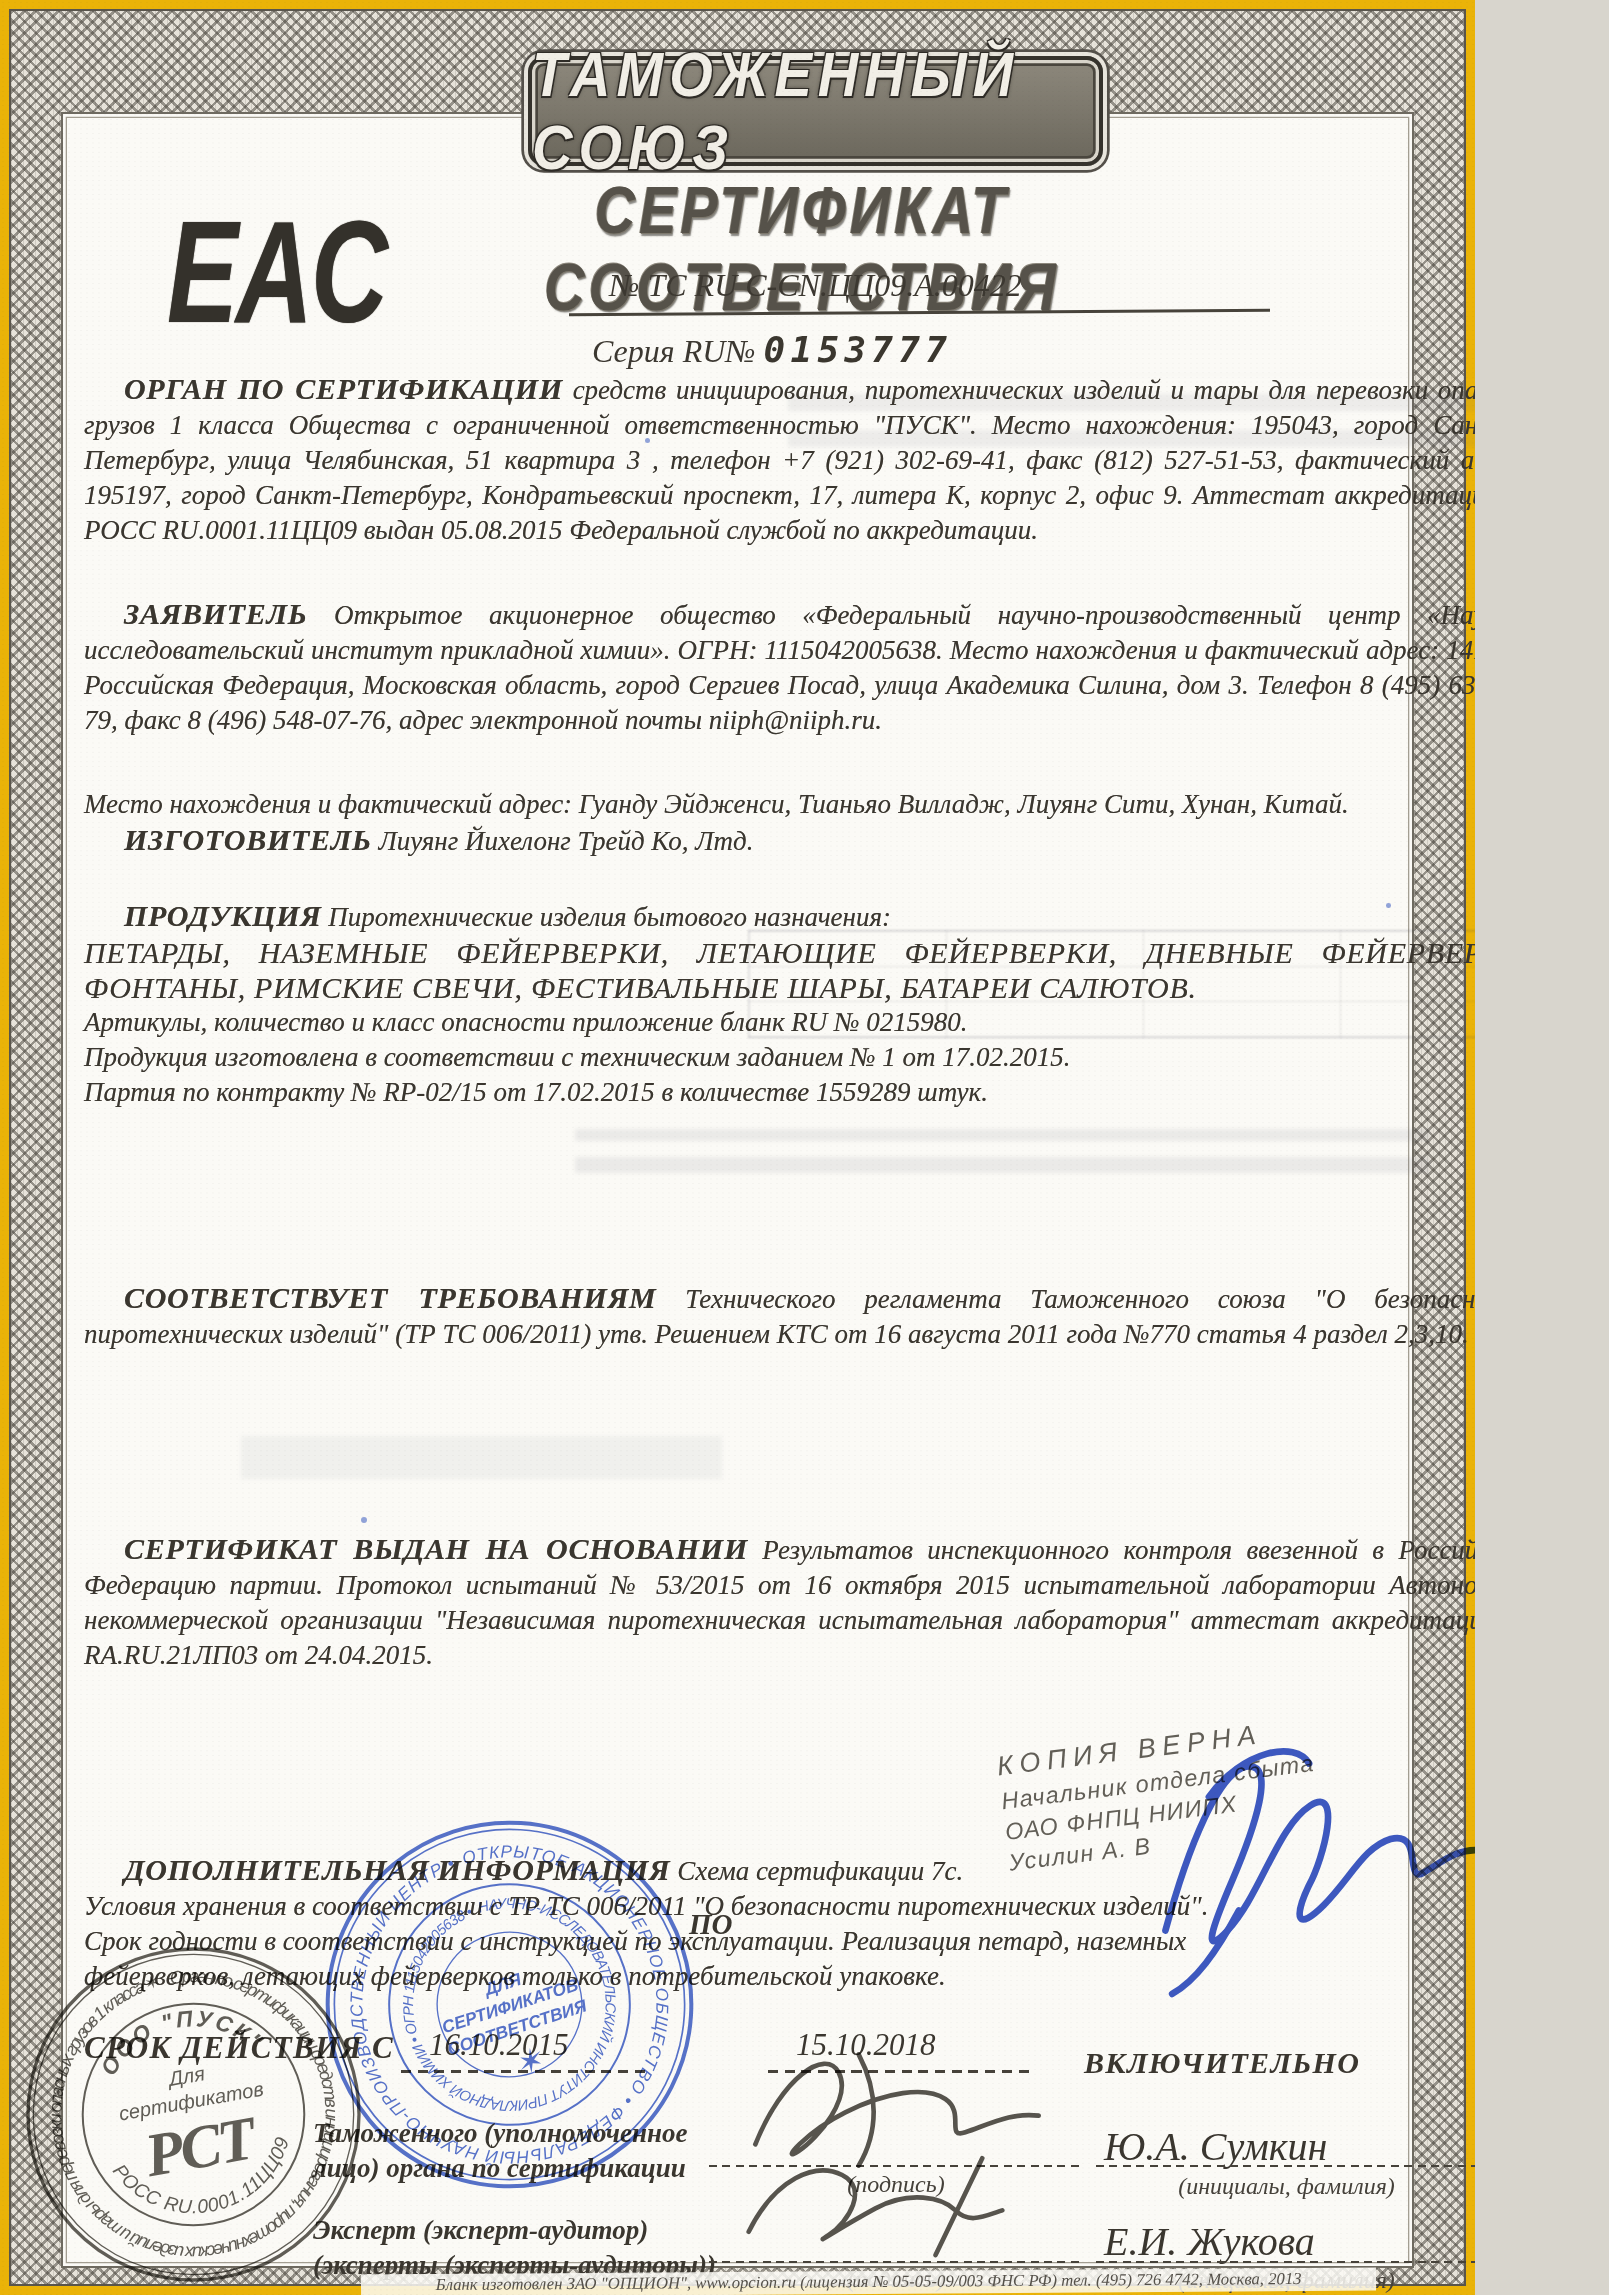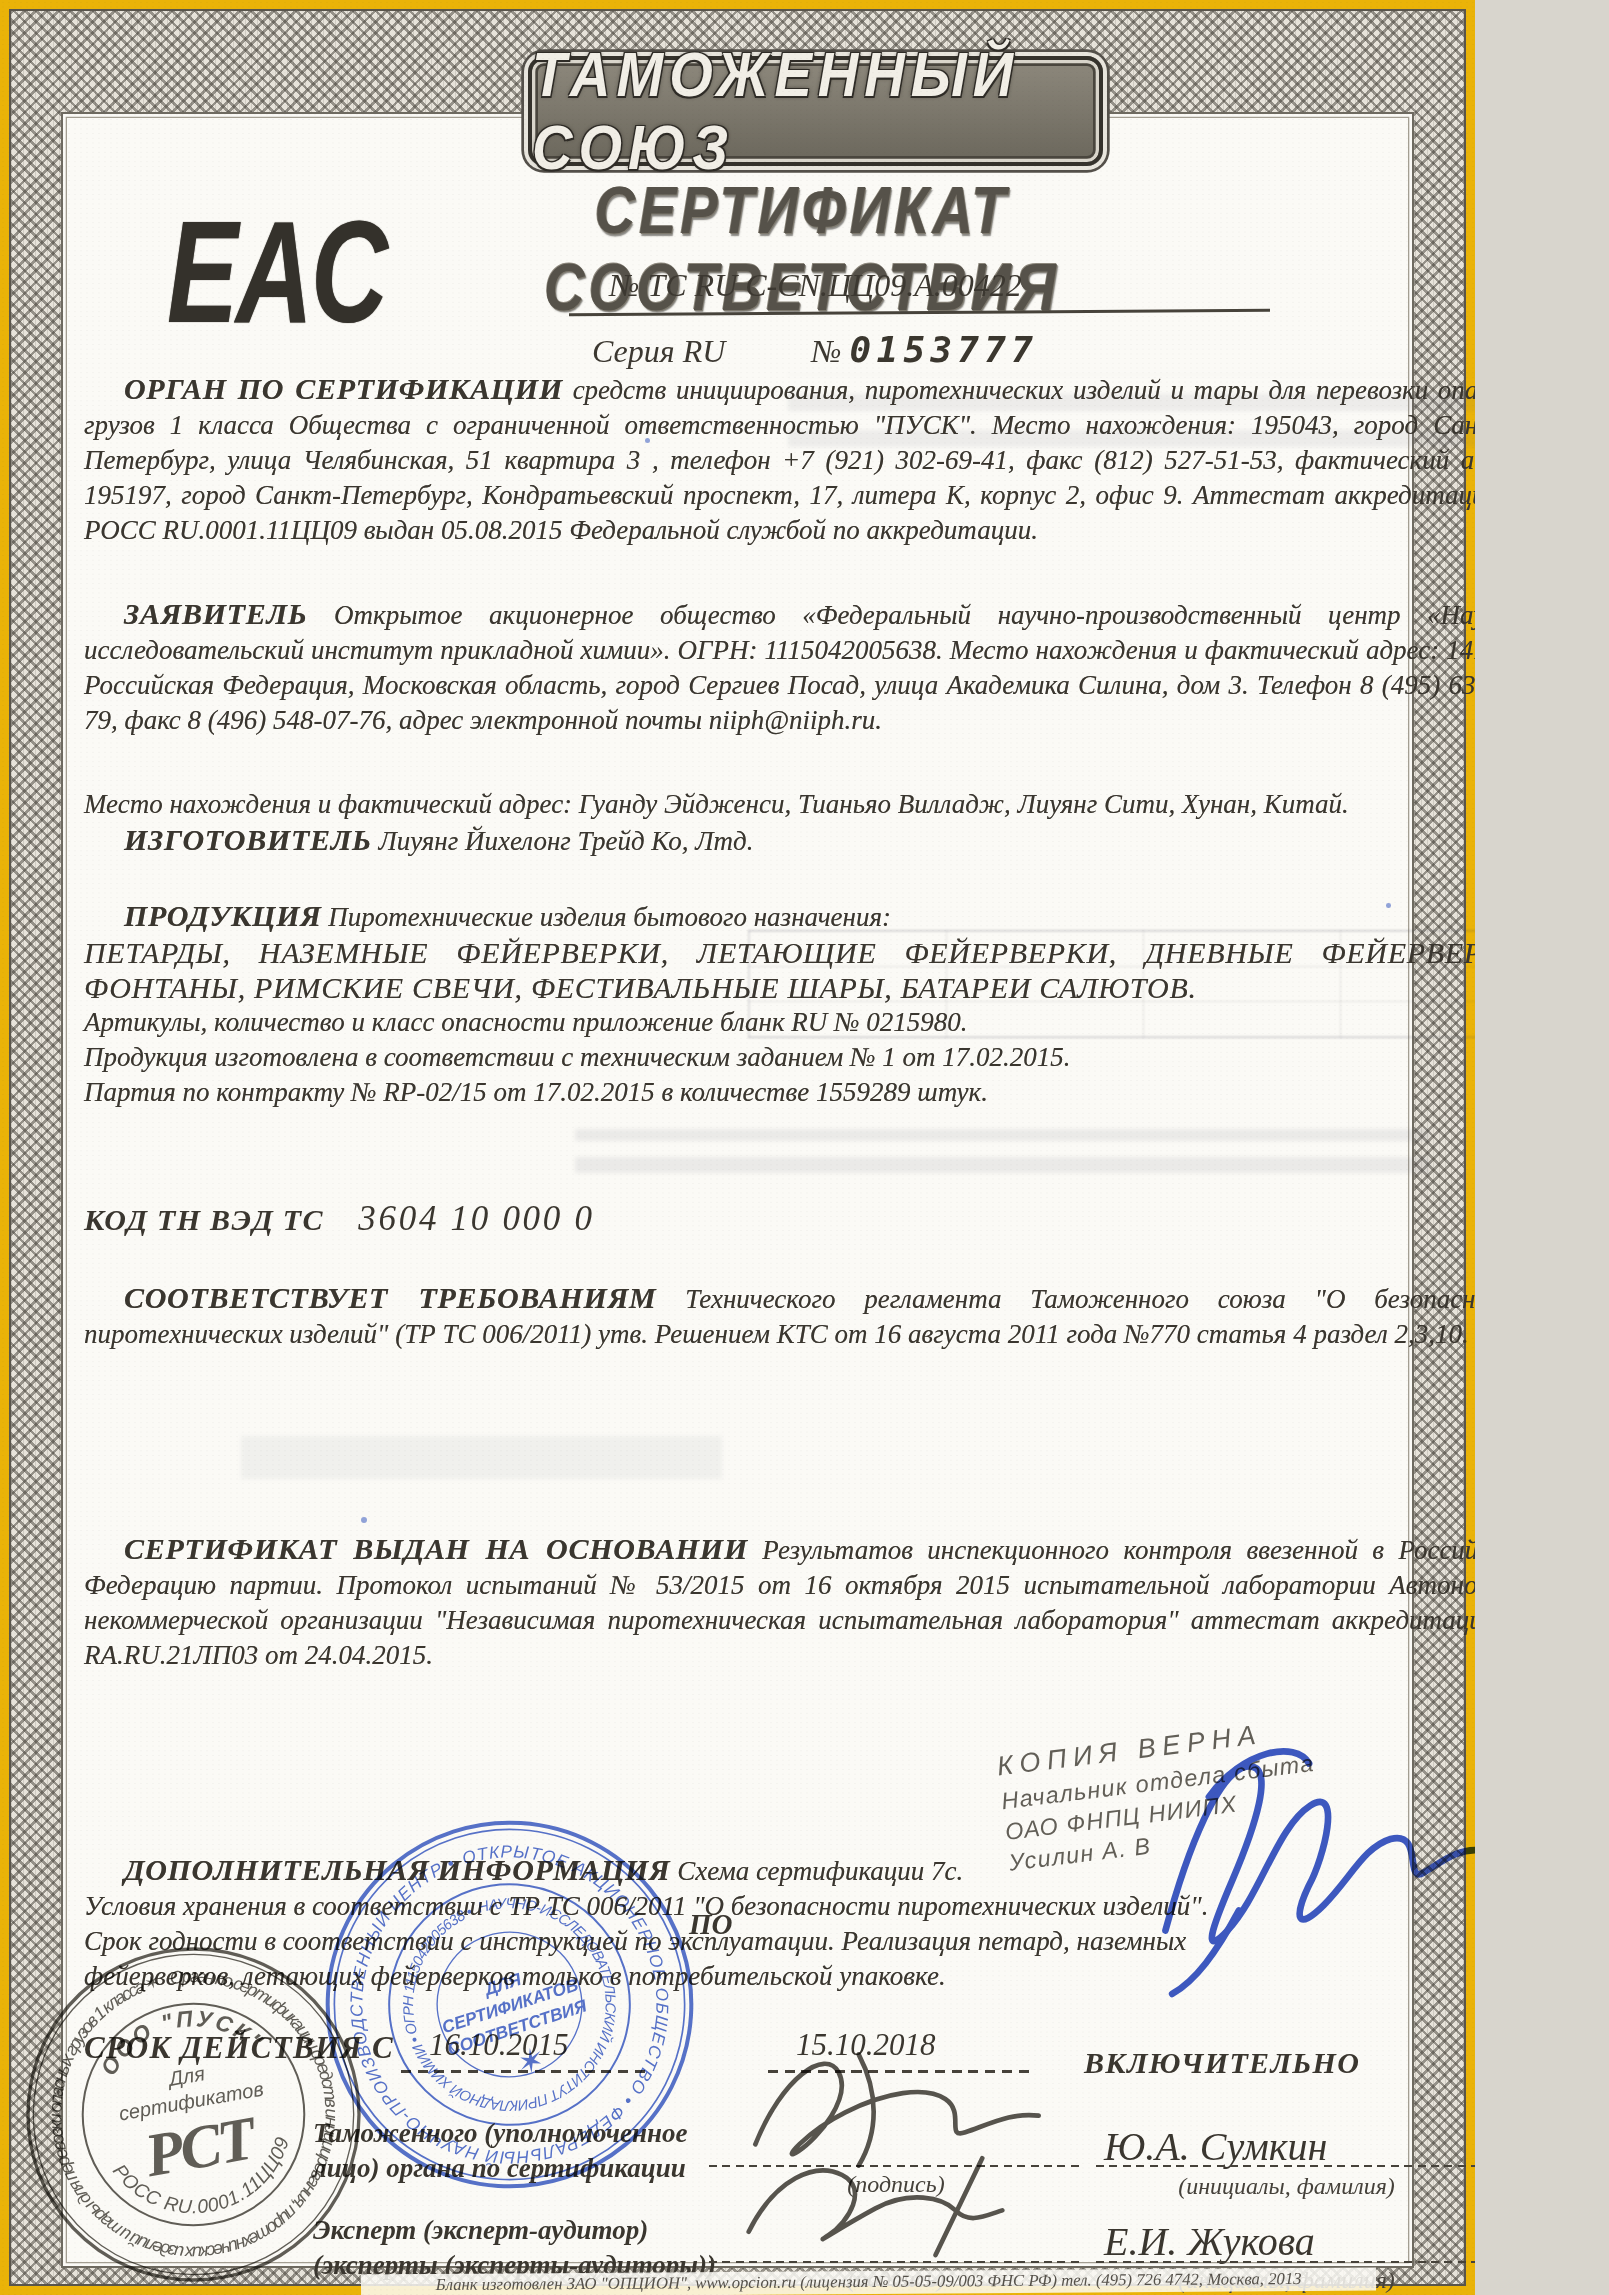--- a/index.html
+++ b/index.html
@@ -54,21 +54,21 @@
   .title {
     position:absolute; left:401px; top:172px; width:802px; z-index:2; text-align:center;
     font-family:"Liberation Sans","DejaVu Sans",sans-serif; font-weight:700;
     font-size:56px; letter-spacing:4px; color:#56524a;
     text-shadow:0.7px 0.7px 0 #7e796e, -0.7px -0.7px 0 #8d887d, 1.3px 2px 1.3px rgba(44,42,37,.55);
     transform:scaleY(1.18); transform-origin:center top;
   }
   .certline { position:absolute; left:508px; top:267px; width:615px; z-index:2; text-align:center; font-size:32px; color:#3c3831; }
   .certline .lbl { font-weight:400; }
   .cert-rule { position:absolute; left:569px; top:311px; width:701px; height:2.7px; background:#47433b; transform:rotate(-0.35deg); z-index:2; }
-  .series { position:absolute; left:592px; top:329px; z-index:2; display:flex; gap:86px; font-size:32px; color:#3c3831; align-items:baseline; }
+  .series { position:absolute; left:592px; top:329px; z-index:2; display:flex; font-size:32px; color:#3c3831; align-items:baseline; }
   .series .stencil { font-family:"DejaVu Sans Mono","Liberation Mono",monospace; font-weight:700; font-size:36px; letter-spacing:5.3px; color:#3b3препа… }
   .series .stencil { color:#3b372f; }
 
   .sec { position:absolute; left:84px; width:1450px; z-index:2; font-size:27px; line-height:35px; text-align:justify; color:#3a362f; text-shadow:0 0 0.4px rgba(58,54,47,.55); margin:0; }
   .sec .lbl { font-weight:700; font-size:30px; letter-spacing:0.7px;margin-left:40px; }
   .sec .caps { font-size:30px; letter-spacing:0.7px; }
   .sec div { margin:0; }
 
   .code-row { position:absolute; left:84px; top:1199px; z-index:2; font-size:30px; }
   .code-row .lbl { font-weight:700; letter-spacing:1.3px; }
@@ -159,24 +159,20 @@
     <div>
       <span class="lbl">ПРОДУКЦИЯ</span>
       <span>Пиротехнические изделия бытового назначения:</span>
     </div>
     <div class="caps">ПЕТАРДЫ, НАЗЕМНЫЕ ФЕЙЕРВЕРКИ, ЛЕТАЮЩИЕ ФЕЙЕРВЕРКИ, ДНЕВНЫЕ ФЕЙЕРВЕРКИ, ФОНТАНЫ, РИМСКИЕ СВЕЧИ, ФЕСТИВАЛЬНЫЕ ШАРЫ, БАТАРЕИ САЛЮТОВ.</div>
     <div>Артикулы, количество и класс опасности приложение бланк RU № 0215980.</div>
     <div>Продукция изготовлена в соответствии с техническим заданием № 1 от 17.02.2015.</div>
     <div>Партия по контракту № RP-02/15 от 17.02.2015 в количестве 1559289 штук.</div>
   </div>
 
-  <div class="code-row">
-    <span class="lbl">КОД ТН ВЭД ТС</span>
-    <span class="val">3604 10 000 0</span>
-  </div>
 
   <p class="sec" style="top:1280px">
     <span class="lbl">СООТВЕТСТВУЕТ ТРЕБОВАНИЯМ</span>
     <span>Технического регламента Таможенного союза "О безопасности пиротехнических изделий" (ТР ТС 006/2011) утв. Решением КТС от 16 августа 2011 года №770 статья 4 раздел 2,3,10.</span>
   </p>
 
   <p class="sec" style="top:1531px">
     <span class="lbl">СЕРТИФИКАТ ВЫДАН НА ОСНОВАНИИ</span>
     <span>Результатов инспекционного контроля ввезенной в Российскую Федерацию партии. Протокол испытаний № 53/2015 от 16 октября 2015 испытательной лаборатории Автономной некоммерческой организации "Независимая пиротехническая испытательная лаборатория" аттестат аккредитации № RA.RU.21ЛП03 от 24.04.2015.</span>
   </p>

